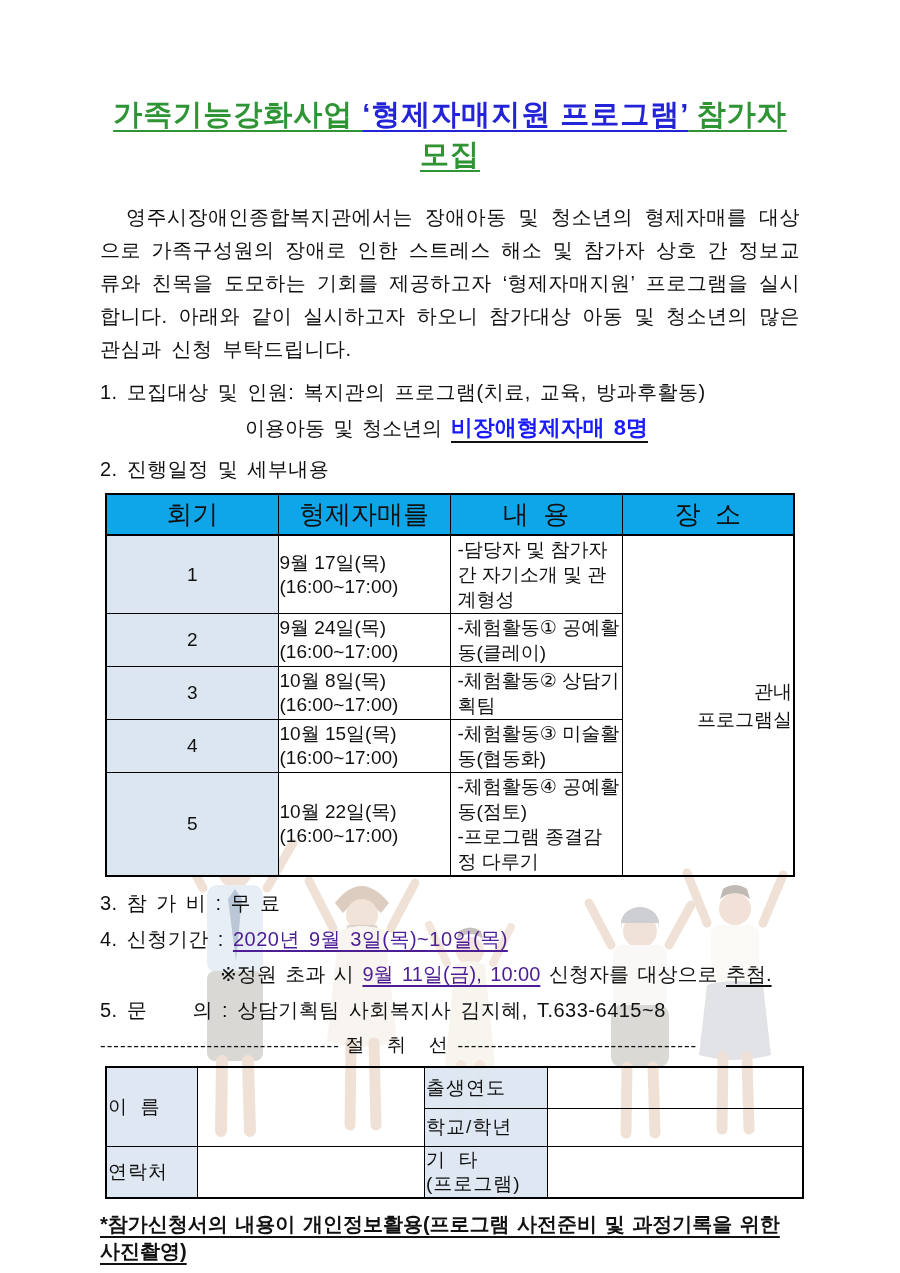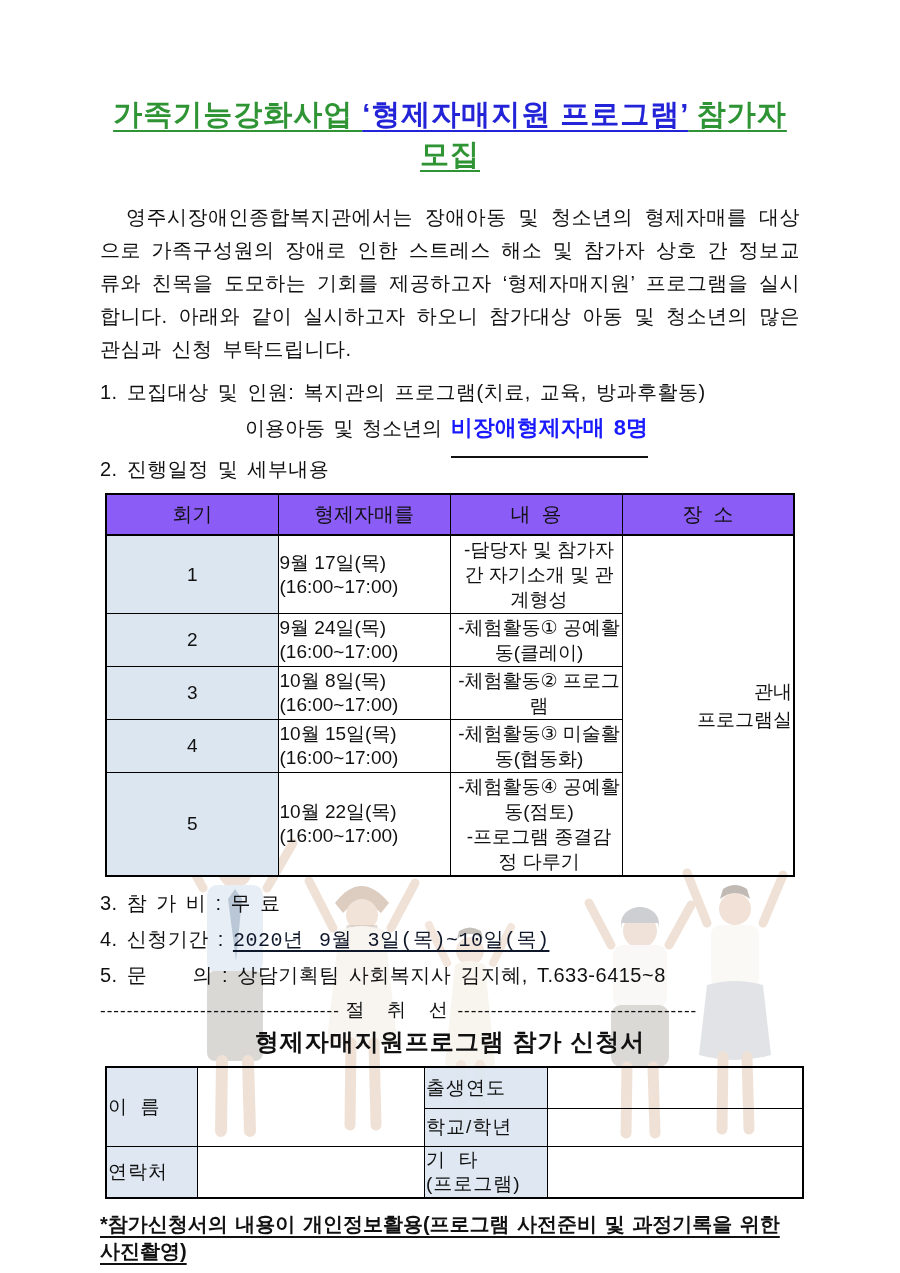--- a/index.html
+++ b/index.html
@@ -11,29 +11,29 @@
 
   .doc-title{margin-top:95px;text-align:center;font-size:29px;font-weight:bold;letter-spacing:1px;}
   .doc-title span{text-decoration:underline;text-underline-offset:6px;}
   .t-green{color:#2e9434;}
   .t-blue{color:#2323d8;}
 
   .intro{margin-top:26px;font-size:20px;line-height:33px;text-align:justify;text-indent:26px;word-spacing:4px;letter-spacing:.5px;}
 
   .item{font-size:20px;margin-top:13px;letter-spacing:.5px;word-spacing:3px;}
   .item1-line2{margin-top:7px;padding-left:145px;font-size:20px;word-spacing:3px;}
-  .hl-blue{color:#1a1aff;font-weight:bold;font-size:22px;border-bottom:2px solid #111;padding-bottom:16px;}
-  .link-blue{color:#0f172a;text-decoration:underline;text-underline-offset:4px;font-family:Liberation Mono, monospace;}
+  .hl-blue{color:#1a1aff;font-weight:bold;font-size:22px;border-bottom:2px solid #111;padding-bottom:1px;}
+  .link-blue{color:#4c1d95;text-decoration:underline;text-underline-offset:4px;}
   .u-black{text-decoration:underline;text-underline-offset:4px;}
   .sub-note{margin-top:8px;padding-left:120px;font-size:20px;word-spacing:3px;}
 
   table{border-collapse:collapse;table-layout:fixed;}
   .schedule{width:690px;margin:10px 0 0 5px;border:2px solid #000;}
-  .schedule td{border:1px solid #000;font-size:19px;vertical-align:middle;text-align:center;}
-  .schedule thead td{background:#8b5cf6;height:37px;text-align:center;font-size:20px;border-bottom:2px solid #000;}
+  .schedule td{border:1px solid #000;font-size:19px;vertical-align:middle;}
+  .schedule thead td{background:#0ea5e9;height:37px;text-align:center;font-size:26px;border-bottom:2px solid #000;}
   .schedule .c-no{width:53px;background:#dce6f1;text-align:center;}
   .schedule .c-date{width:133px;text-align:left;line-height:24px;}
   .schedule .c-content{width:393px;padding-left:7px;line-height:25px;}
   .schedule .c-loc{width:101px;text-align:right;line-height:28px;}
   .schedule tbody tr{height:51px;}
   .schedule tbody tr.tall{height:57px;}
 
   .cutline{margin-top:8px;font-size:17px;text-align:left;white-space:nowrap;overflow:hidden;letter-spacing:1px;}
   .cutline .cl-label{font-size:19px;letter-spacing:4px;}
   .form-title{margin-top:3px;text-align:center;font-size:24px;font-weight:bold;letter-spacing:1px;}
@@ -151,21 +151,21 @@
               <div>(16:00~17:00)</div>
             </td>
           <td class="c-content">-체험활동① 공예활동(클레이)</td>
         </tr>
         <tr>
           <td class="c-no">3</td>
           <td class="c-date">
               <div>10월 8일(목)</div>
               <div>(16:00~17:00)</div>
             </td>
-          <td class="c-content">-체험활동② 프로그램</td>
+          <td class="c-content">-체험활동② 상담기획팀</td>
         </tr>
         <tr>
           <td class="c-no">4</td>
           <td class="c-date">
               <div>10월 15일(목)</div>
               <div>(16:00~17:00)</div>
             </td>
           <td class="c-content">-체험활동③ 미술활동(협동화)</td>
         </tr>
         <tr class="tall">
@@ -179,26 +179,26 @@
               <div>-프로그램 종결감정 다루기</div>
             </td>
         </tr>
       </tbody>
     </table>
 
     <div class="item pre">3. 참 가 비 : 무 료</div>
 
     <div class="item" style="margin-top:9px;"><span class="pre">4. 신청기간 : </span><span class="link-blue">2020년 9월 3일(목)~10일(목)</span></div>
 
+    <div class="sub-note"><span>※정원 초과 시 </span><span class="link-blue">9월 11일(금), 10:00</span><span class="pre"> 신청자를 대상으로 </span><span class="u-black">추첨.</span></div>
 
     <div class="item pre" style="margin-top:9px;">5. 문     의 : 상담기획팀 사회복지사 김지혜, T.633-6415~8</div>
 
     <div class="cutline"><span>------------------------------------</span> <span class="cl-label pre">절  취  선</span> <span>------------------------------------</span></div>
 
-    <div class="form-title">형제자매지원프로그램 참가 신청서</div>
 
     <table class="apply">
       <tbody>
           <tr class="r1">
         <td class="lbl w1 pre" rowspan="2">이  름</td>
         <td class="val w2" rowspan="2"></td>
         <td class="lbl w3">출생연도</td>
         <td class="val w4"></td>
       </tr>
       <tr class="r2">

